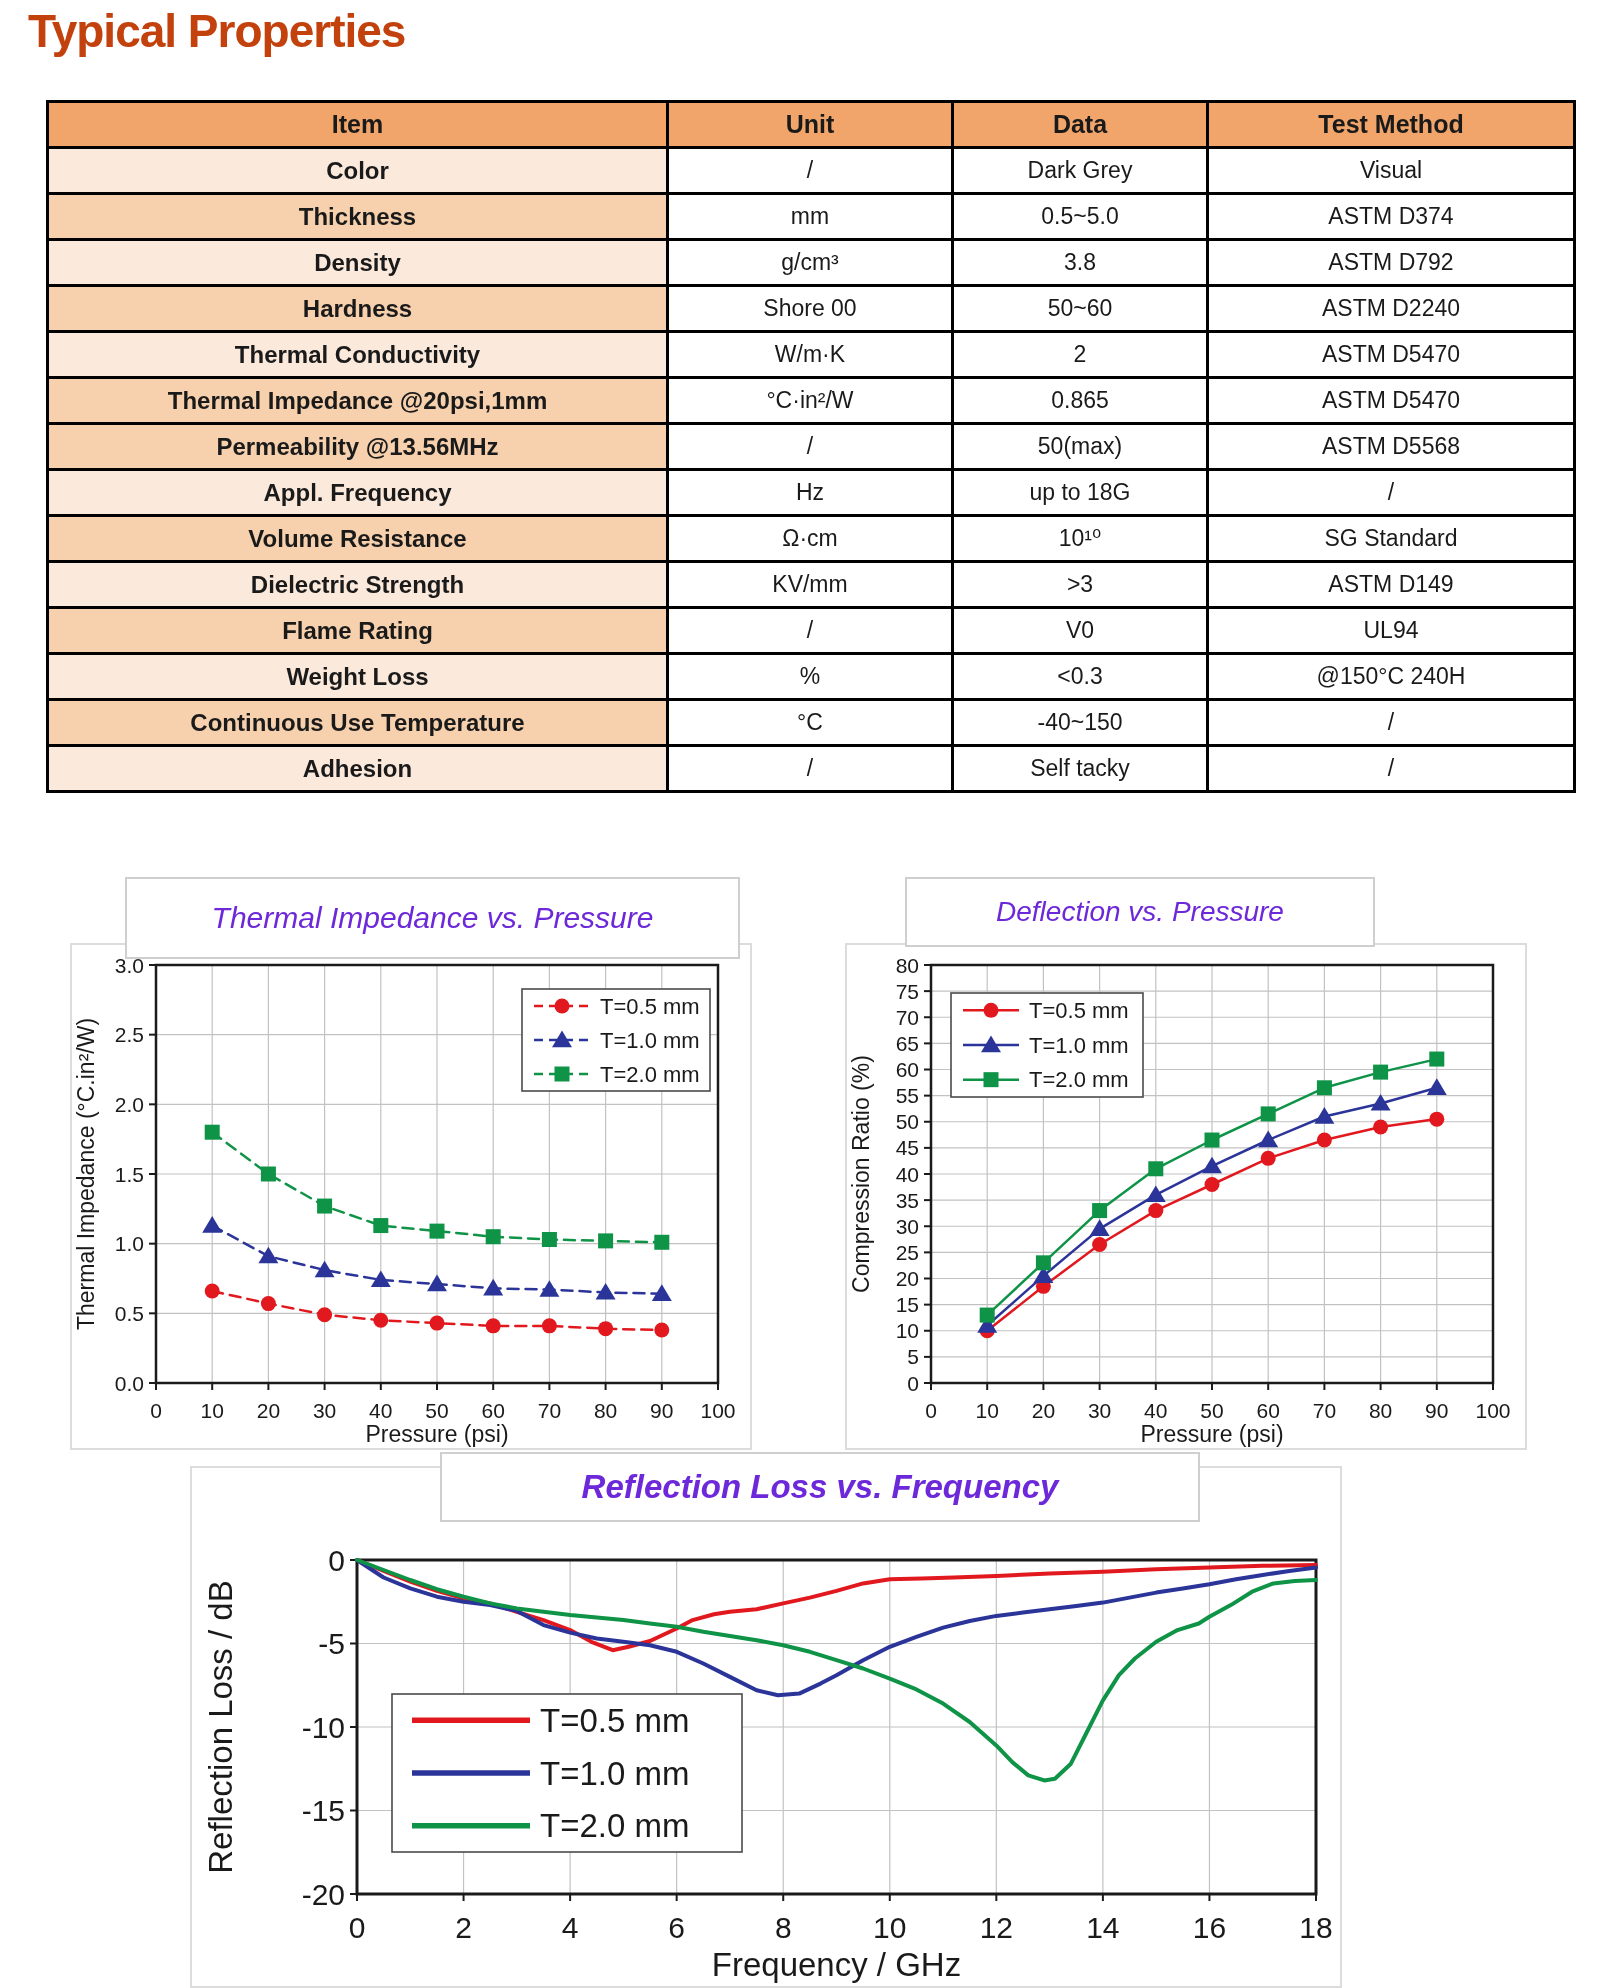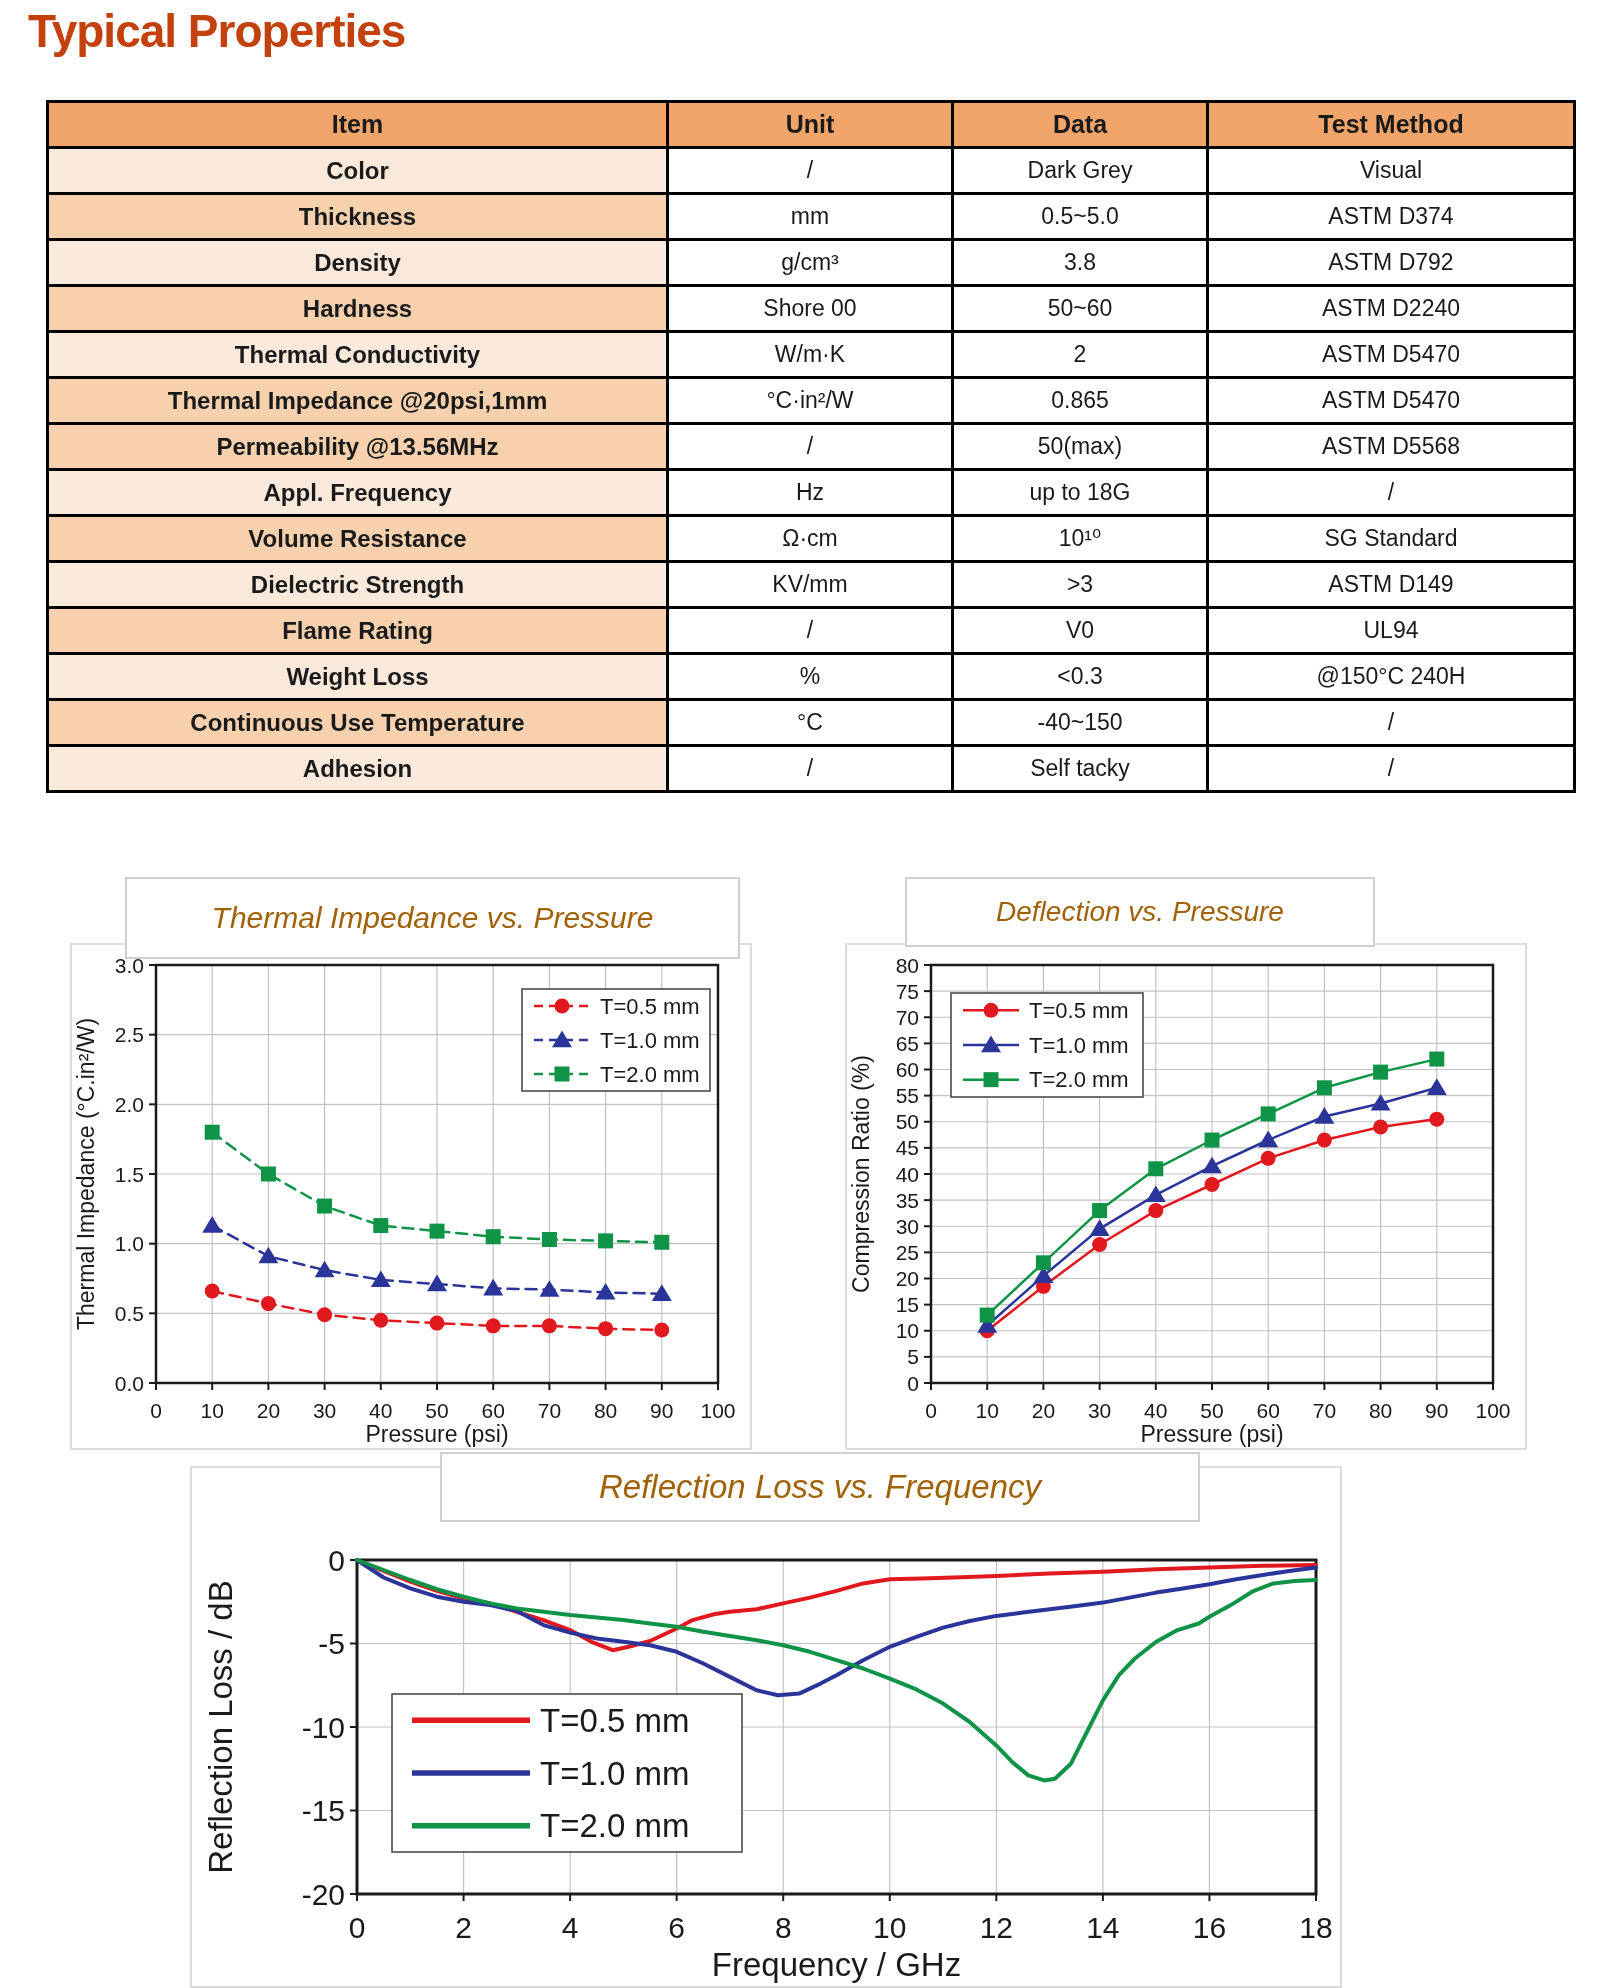--- a/index.html
+++ b/index.html
@@ -14,27 +14,27 @@
         text-align:center;vertical-align:middle;overflow:hidden;white-space:nowrap;}
   table.props th{background:var(--header-bg,#F1A56A);font-size:25px;font-weight:700;}
   table.props td{font-size:23px;background:#fff;margin-left:48px;}
   table.props td.item-cell{font-size:24px;font-weight:700;}
   tr.light td.item-cell{background:var(--row-light-bg,#FBE9DB);}
   tr.dark td.item-cell{background:var(--row-dark-bg,#F7D1AD);}
   col.c-item{width:620px;} col.c-unit{width:285px;} col.c-data{width:255px;} col.c-test{width:367px;}
   
   .panel{position:absolute;background:#fff;border:2px solid #dcdcdc;z-index:1;box-sizing:border-box;}
   .titlebox{position:absolute;background:#fff;border:2px solid #cfcfcf;z-index:2;box-sizing:border-box;
-        display:flex;align-items:center;justify-content:center;font-style:italic;color:#a16207;}
+        display:flex;align-items:center;justify-content:center;font-style:italic;color:#6d28d9;}
   .p1{left:70px;top:943px;width:682px;height:507px;}
   .t1{left:125px;top:877px;width:615px;height:82px;font-size:30px;}
   .p2{left:845px;top:943px;width:682px;height:507px;}
   .t2{left:905px;top:877px;width:470px;height:70px;font-size:28px;}
   .p3{left:190px;top:1466px;width:1152px;height:522px;}
-  .t3{left:440px;top:1452px;width:760px;height:70px;font-size:33px;}
+  .t3{left:440px;top:1452px;width:760px;height:70px;font-size:33px;font-weight:bold;}
   svg{display:block;}
   svg text{font-family:"Liberation Sans","DejaVu Sans",sans-serif;fill:#1a1a1a;}
 </style>
 </head>
 <body>
 
 <div class="page">
 
   <h1 class="page-title">Typical Properties</h1>
 

